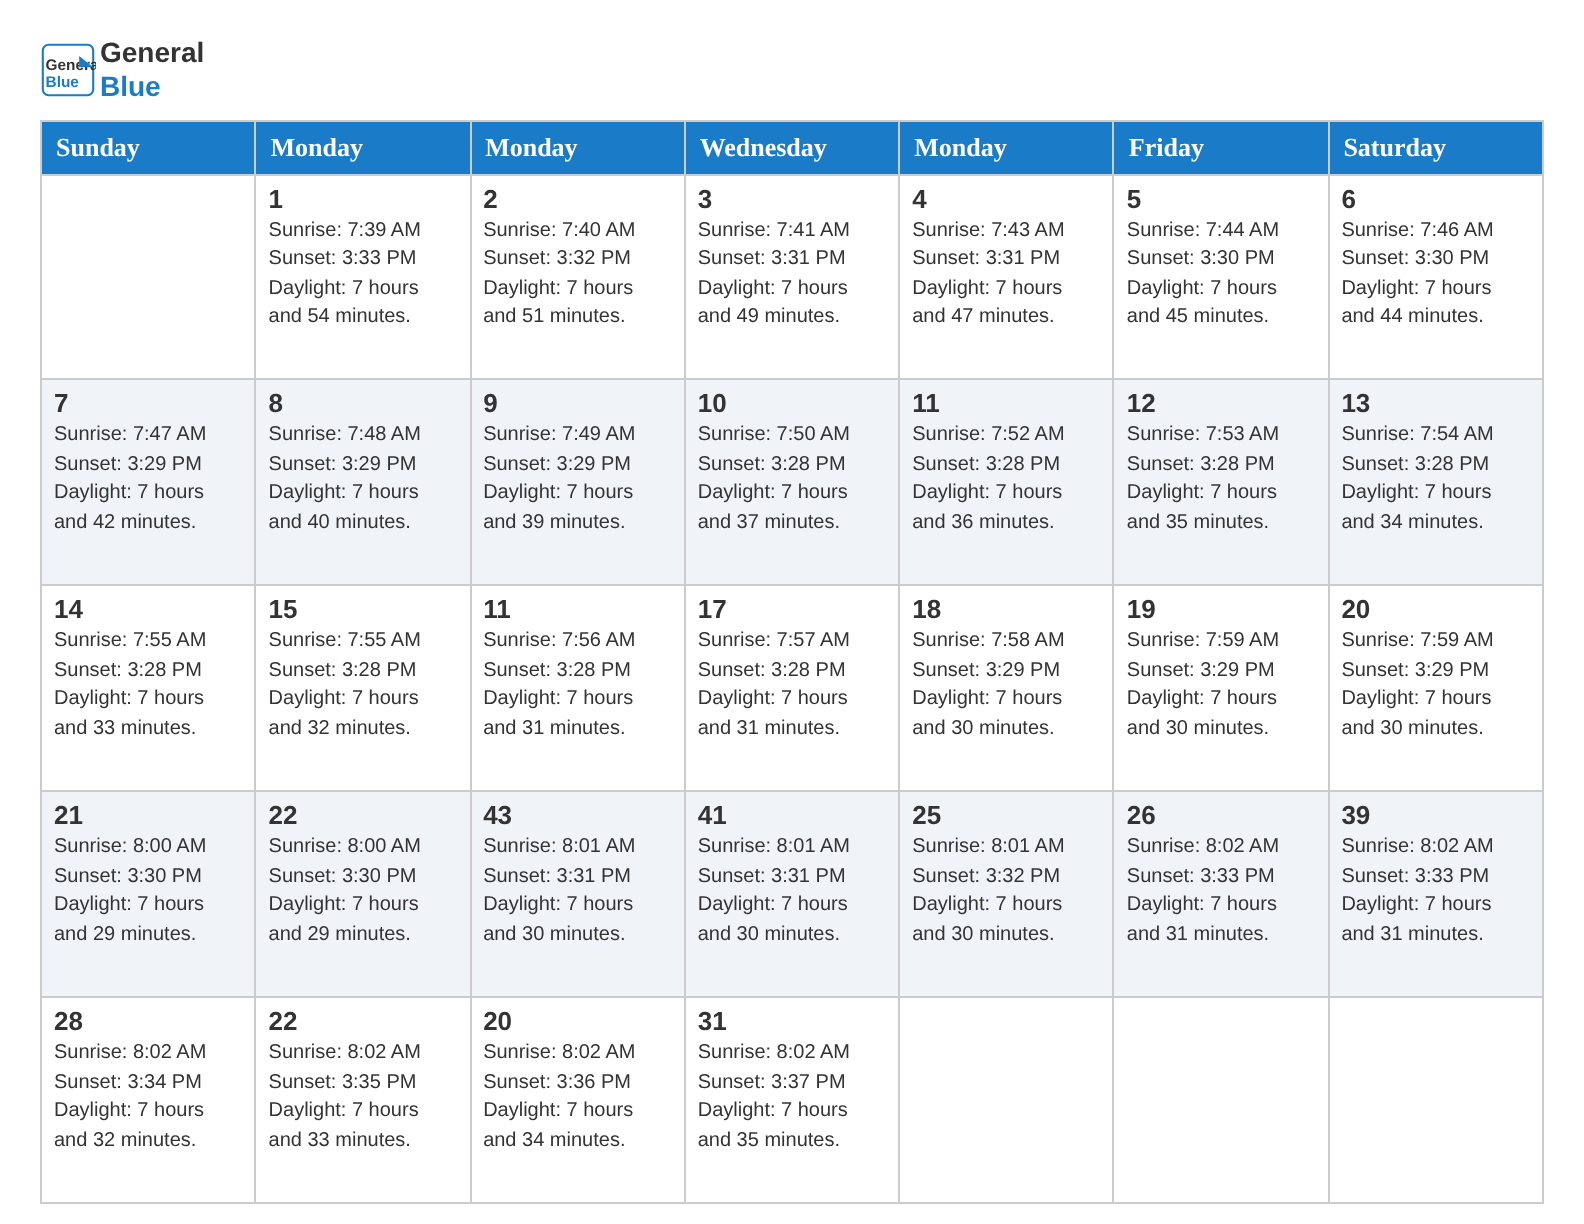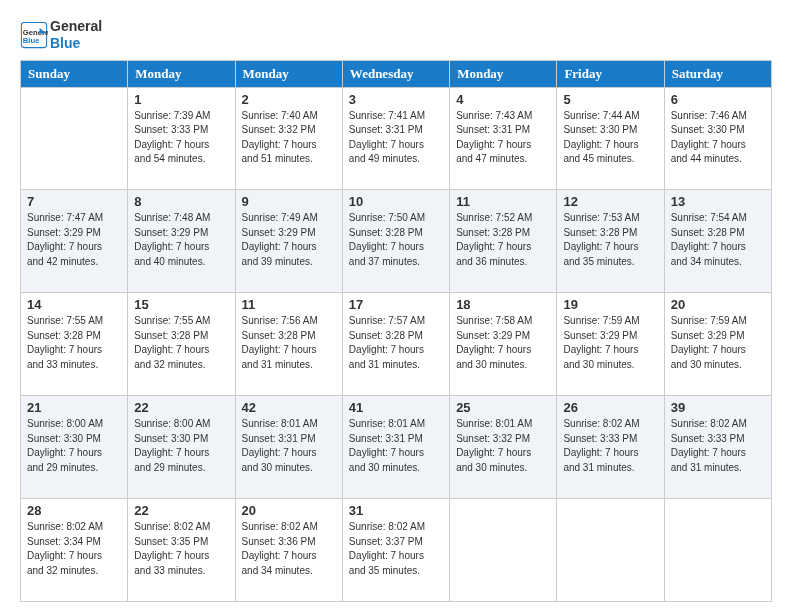--- a/index.html
+++ b/index.html
@@ -217,21 +217,21 @@
         <tr class="row-shaded">
           <td>
             <span class="day-number">21</span>
             <div class="day-info">Sunrise: 8:00 AM<br>Sunset: 3:30 PM<br>Daylight: 7 hours<br>and 29 minutes.</div>
           </td>
           <td>
             <span class="day-number">22</span>
             <div class="day-info">Sunrise: 8:00 AM<br>Sunset: 3:30 PM<br>Daylight: 7 hours<br>and 29 minutes.</div>
           </td>
           <td>
-            <span class="day-number">42</span>
+            <span class="day-number">43</span>
             <div class="day-info">Sunrise: 8:01 AM<br>Sunset: 3:31 PM<br>Daylight: 7 hours<br>and 30 minutes.</div>
           </td>
           <td>
             <span class="day-number">41</span>
             <div class="day-info">Sunrise: 8:01 AM<br>Sunset: 3:31 PM<br>Daylight: 7 hours<br>and 30 minutes.</div>
           </td>
           <td>
             <span class="day-number">25</span>
             <div class="day-info">Sunrise: 8:01 AM<br>Sunset: 3:32 PM<br>Daylight: 7 hours<br>and 30 minutes.</div>
           </td>

